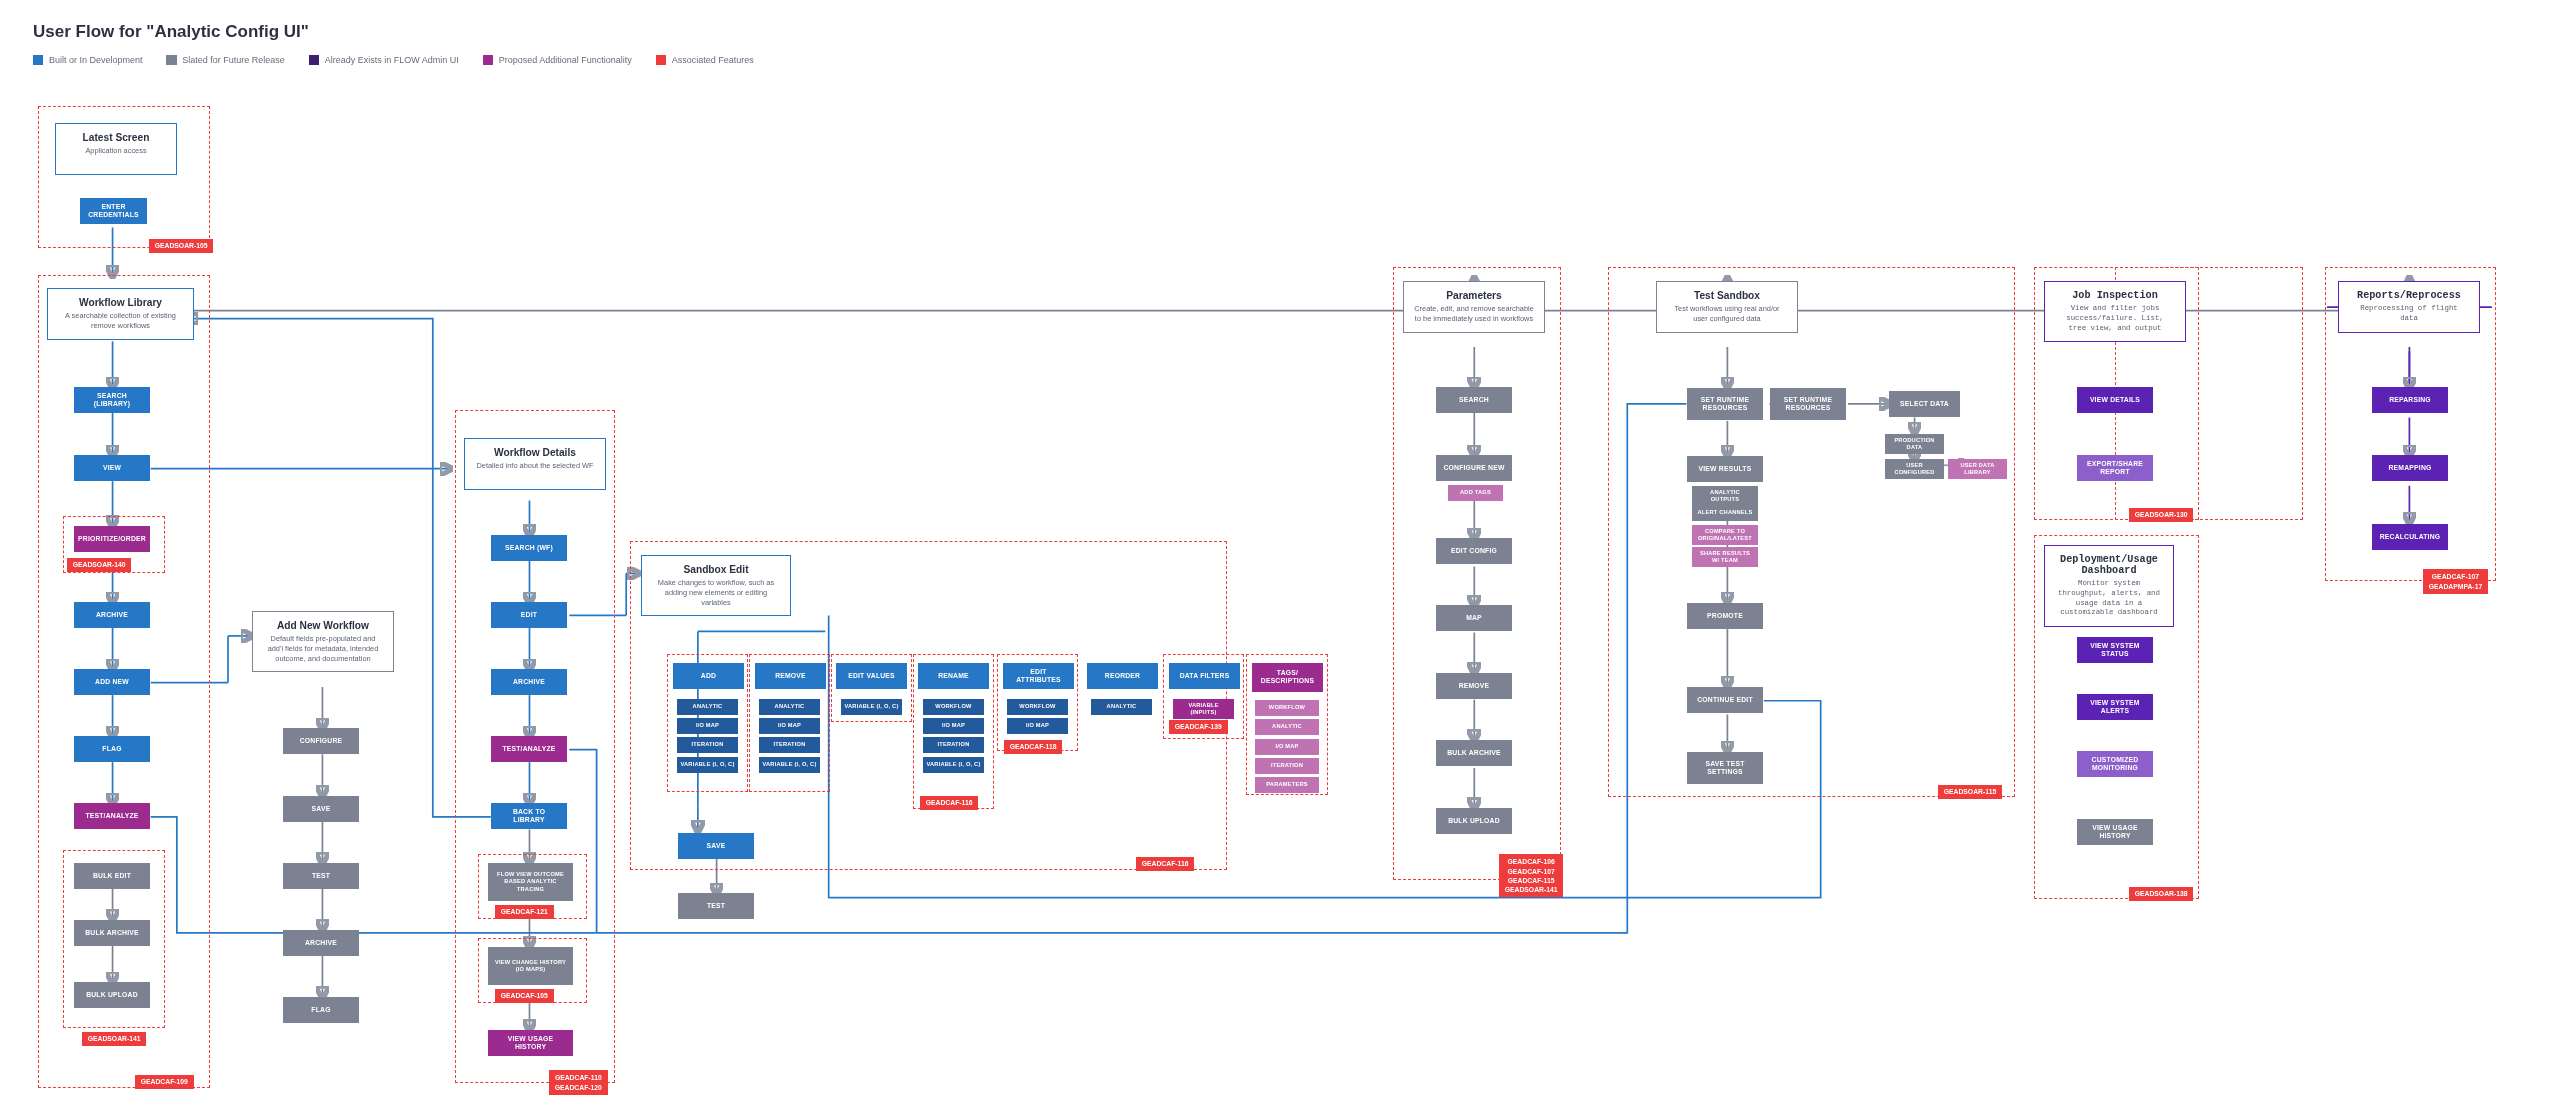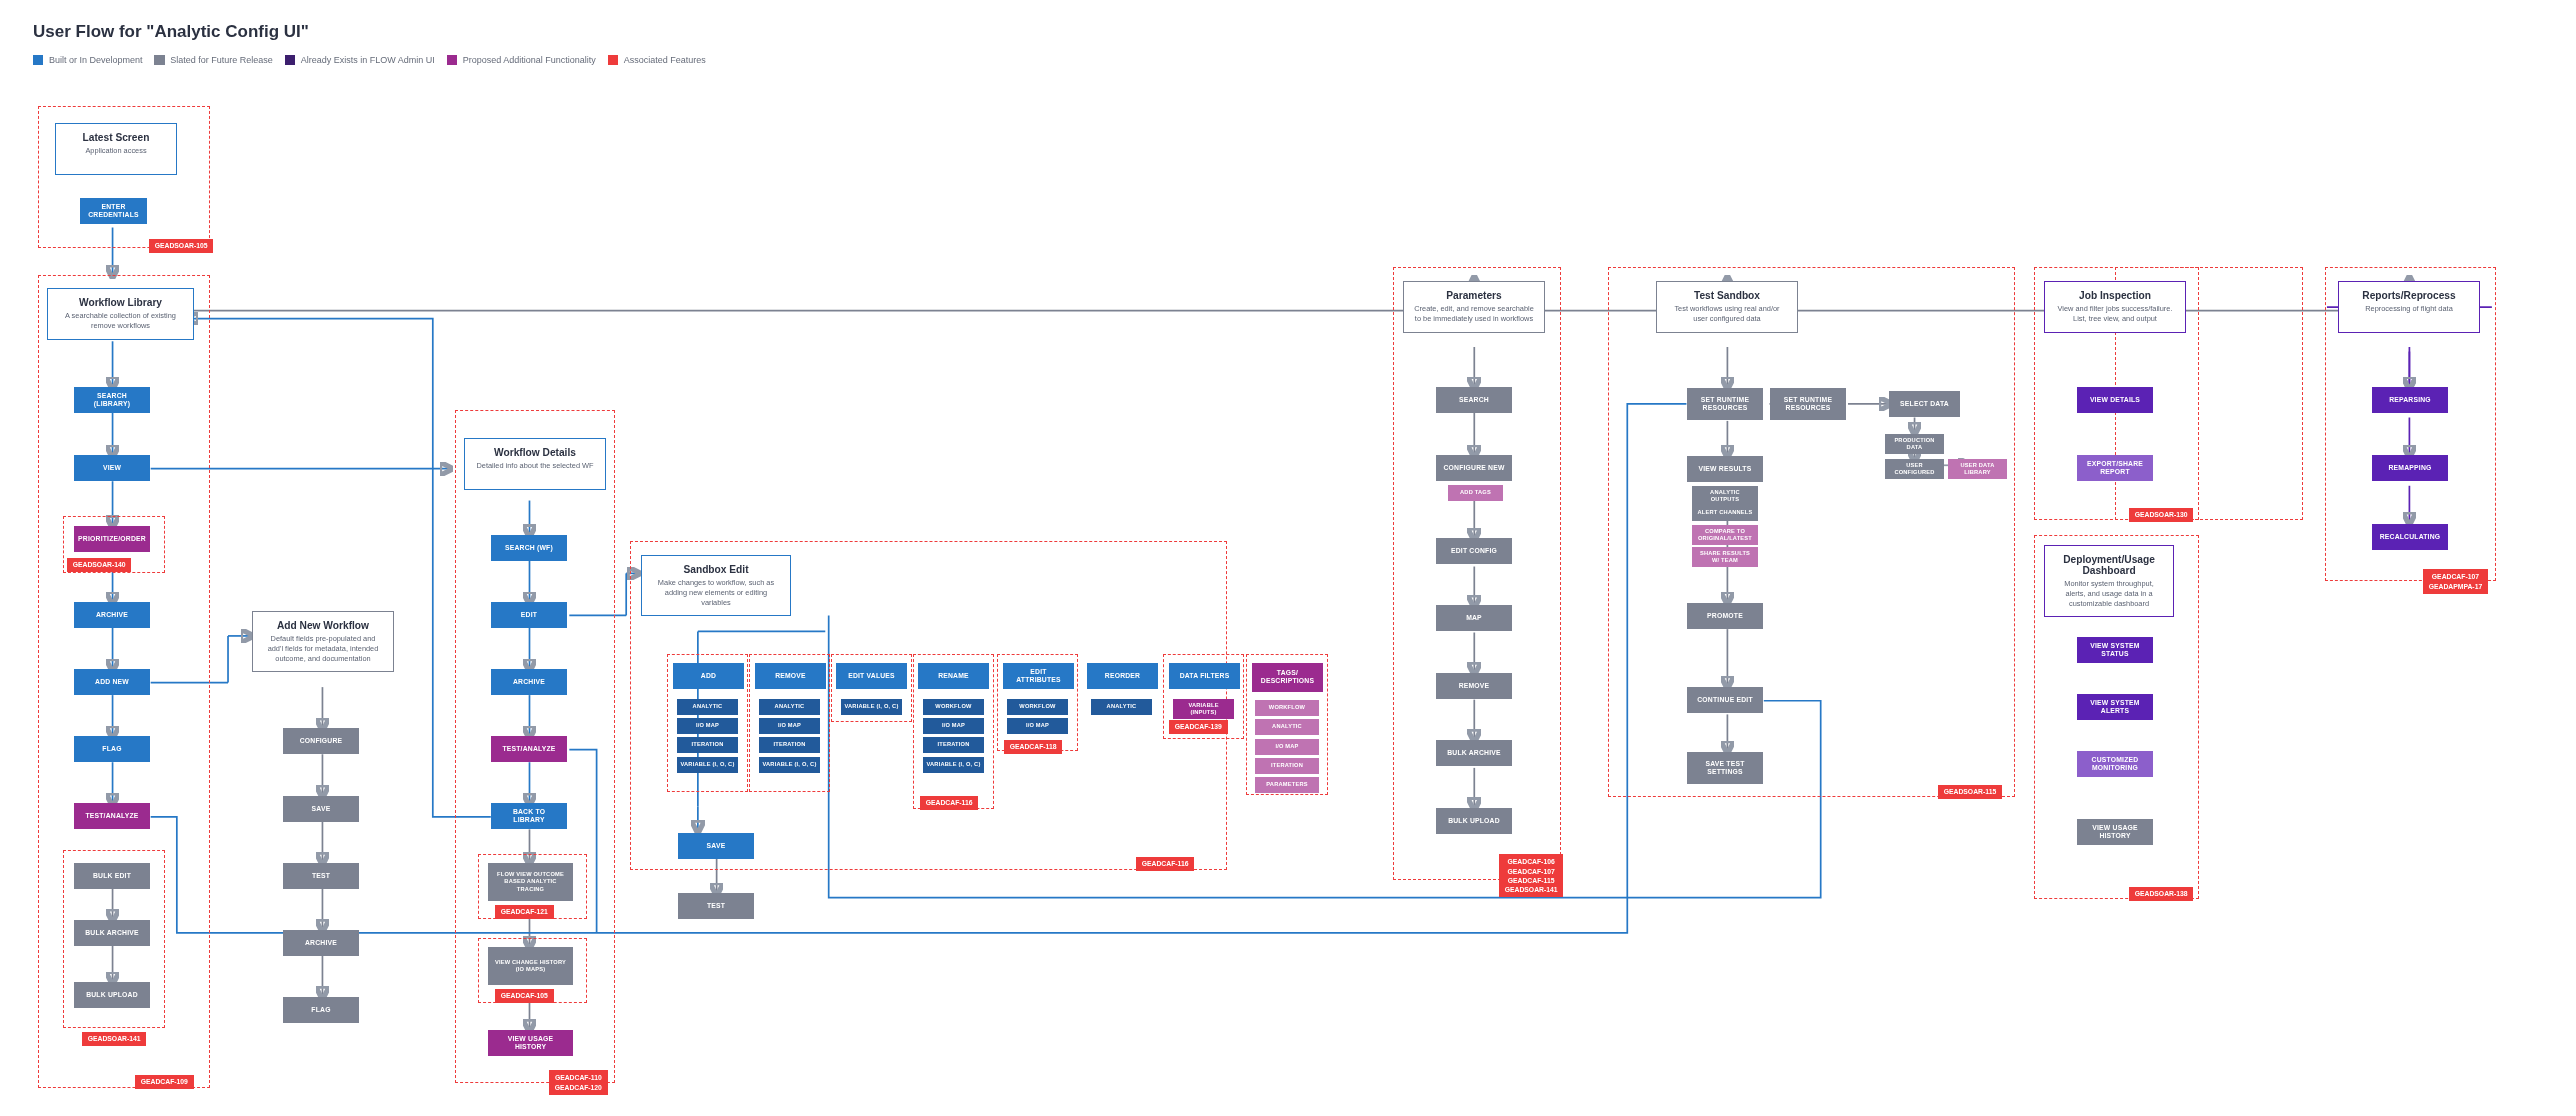--- a/index.html
+++ b/index.html
@@ -23,21 +23,21 @@
     top: 21.6px;
     font-weight: 700;
     font-size: 17px;
     color: #2B3141;
   }
   .legend {
     position: absolute;
     left: 33px;
     top: 55px;
     display: flex;
-    gap: 12px;
+    gap: 24px;
     font-size: 9px;
     color: #666C7A;
     align-items: center;
   }
   .legend .item { display: flex; align-items: center; gap: 5.7px; }
   .legend .sw {
     width: 10.2px; height: 10.2px; display: inline-block;
   }
 
   
@@ -51,21 +51,21 @@
   .heading {
     position: absolute;
     background: #FFFFFF;
     border: 1.7px solid;
     padding: 8px 10.2px;
     text-align: center;
     min-height: 52px;
   }
   .heading.blue   { border-color: #2678C6; }
   .heading.gray   { border-color: #7C8291; }
-  .heading.purple { border-color: #5B22B4; }
+  .heading.purple { border-color: #5B22B4; font-family: Liberation Mono, monospace; }
   .heading h3 {
     margin: 0 0 3.4px 0;
     font-weight: 700;
     font-size: 10.2px;
     color: #2B3141;
   }
   .heading p {
     margin: 0;
     font-size: 7.4px;
     line-height: 1.3;

